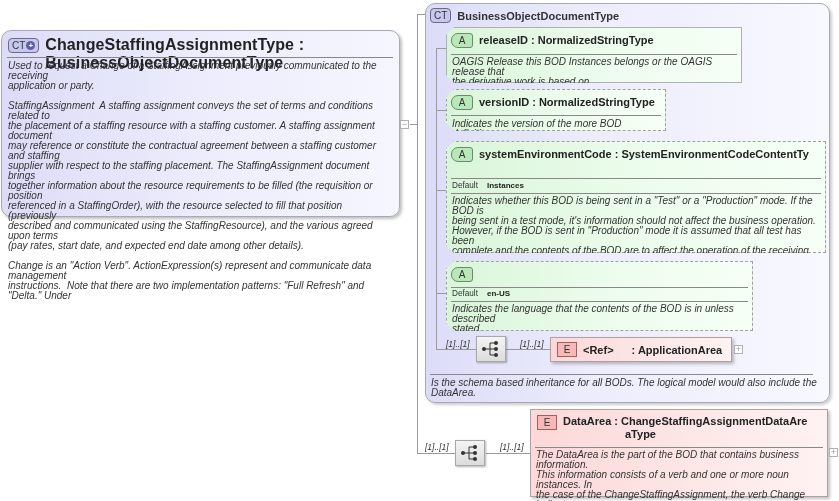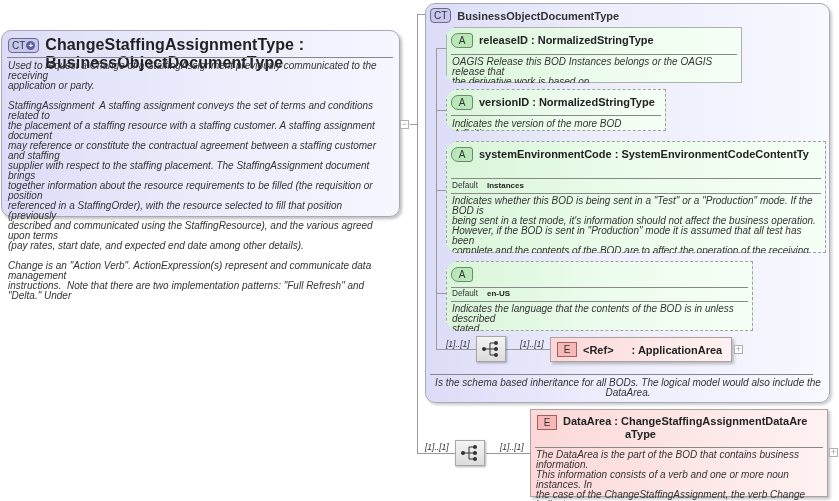--- a/index.html
+++ b/index.html
@@ -35,21 +35,21 @@
   
   .base {
     position: absolute; left: 425px; top: 3px; width: 405px; height: 400px;
     border: 1px solid #a8a8b8; border-radius: 10px;
     background: linear-gradient(to right, #dcdcf8 0%, #ececfc 40%, #f8f8ff 100%);
     box-shadow: 2px 2px 3px rgba(0,0,0,0.2);
   }
   .base .hdr { position: absolute; left: 4px; top: 4px; display: flex; align-items: center; }
   .base .title { font-weight: bold; font-size: 11px; margin-left: 6px; color: #333; }
   .base .foot-sep { position: absolute; left: 4px; right: 16px; top: 370px; border-top: 1px solid #888; }
-  .base .desc.foot { position: absolute; left: 5px; top: 374px; right: 4px; text-align: center; }
+  .base .desc.foot { position: absolute; left: 5px; top: 374px; right: 4px; }
 
   
   .attr {
     position: absolute; border: 1px solid #b0b0b0;
     background: linear-gradient(to right, #d9f5d9 0%, #ecfcec 50%, #f6fff6 100%);
     clip-path: polygon(8px 0, 100% 0, 100% 100%, 8px 100%, 0 calc(100% - 8px), 0 8px);
   }
   .attr.dashed { border: 1px dashed #a0a0a0; }
   .attr .ahdr { position: absolute; left: 4px; top: 5px; display: flex; align-items: flex-start; }
   .badge-a {

